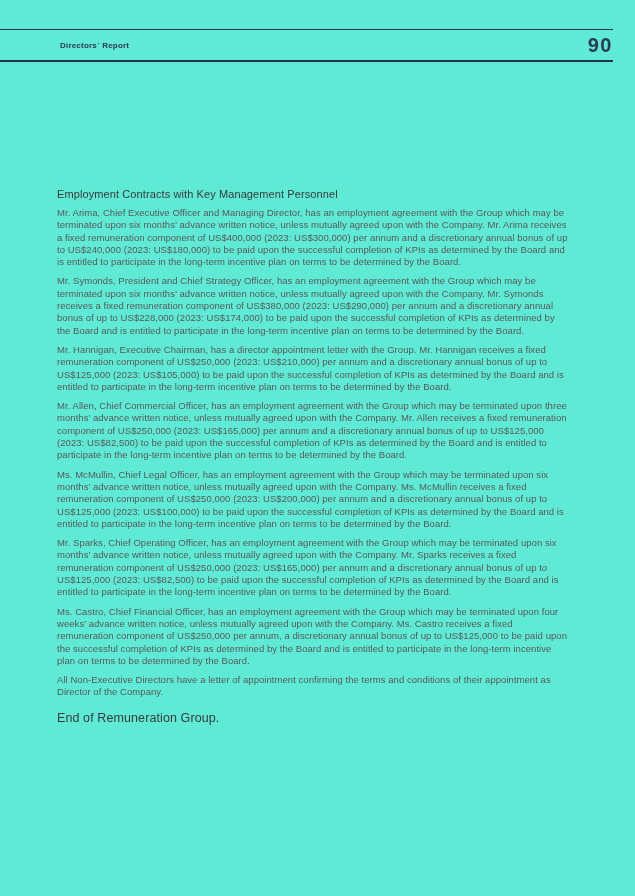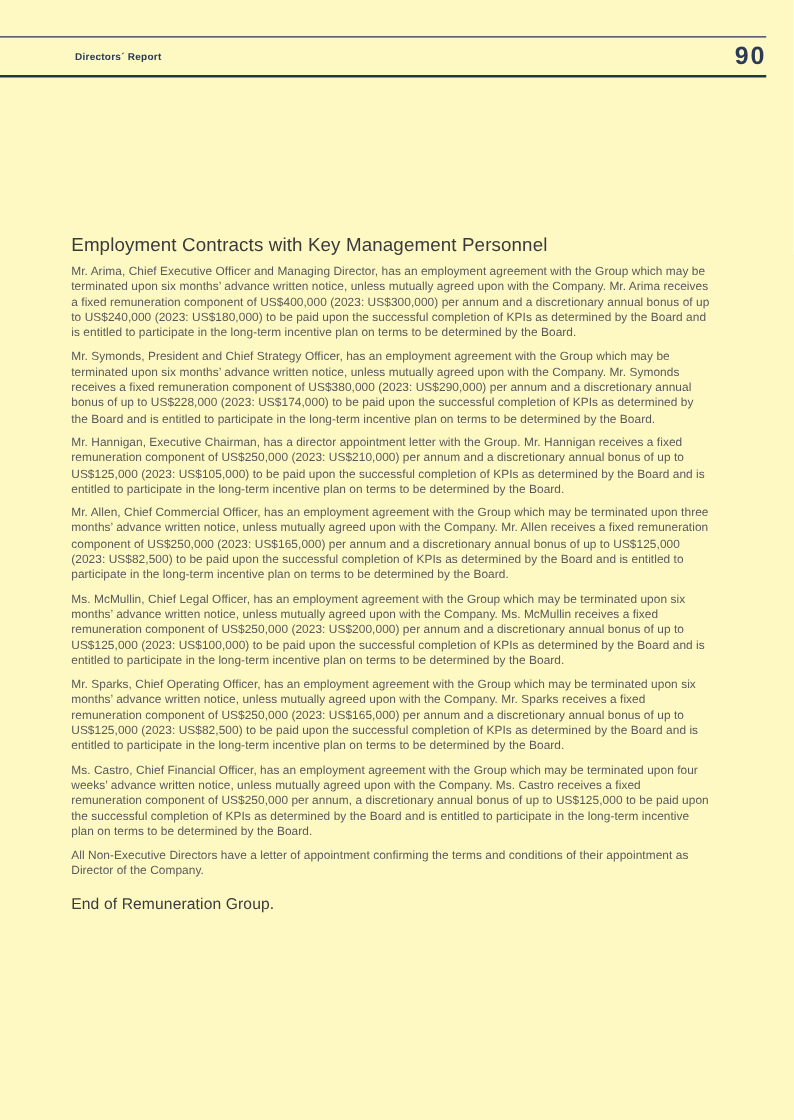--- a/index.html
+++ b/index.html
@@ -3,21 +3,21 @@
 <meta charset="utf-8">
 <style>
   * { box-sizing: border-box; margin: 0; padding: 0; }
   html, body { background: #ffffff; }
   body { font-family: "Liberation Sans", sans-serif; }
 
   .page {
     position: relative;
     width: 635px;
     height: 896px;
-    background: #fef9c3;
+    background: #5eead4;
     overflow: hidden;
   }
 
   
   .header-rule-top {
     position: absolute;
     top: 29px; left: 0;
     width: 613px; height: 1px;
     background: #26334f;
   }
@@ -60,21 +60,21 @@
     letter-spacing: 0.1px;
   }
 
   
   .content {
     position: absolute;
     top: 188px; left: 57px;
     width: 524px;
   }
   .section-heading {
-    font-size: 15px;
+    font-size: 11px;
     font-weight: 400;
     color: #3a3a3c;
     margin: 0 0 7px 0;
     letter-spacing: 0.1px;
   }
   .body-para {
     font-size: 9.5px;
     line-height: 12.3px;
     color: #59595b;
     margin: 0 12px 7px 0;

